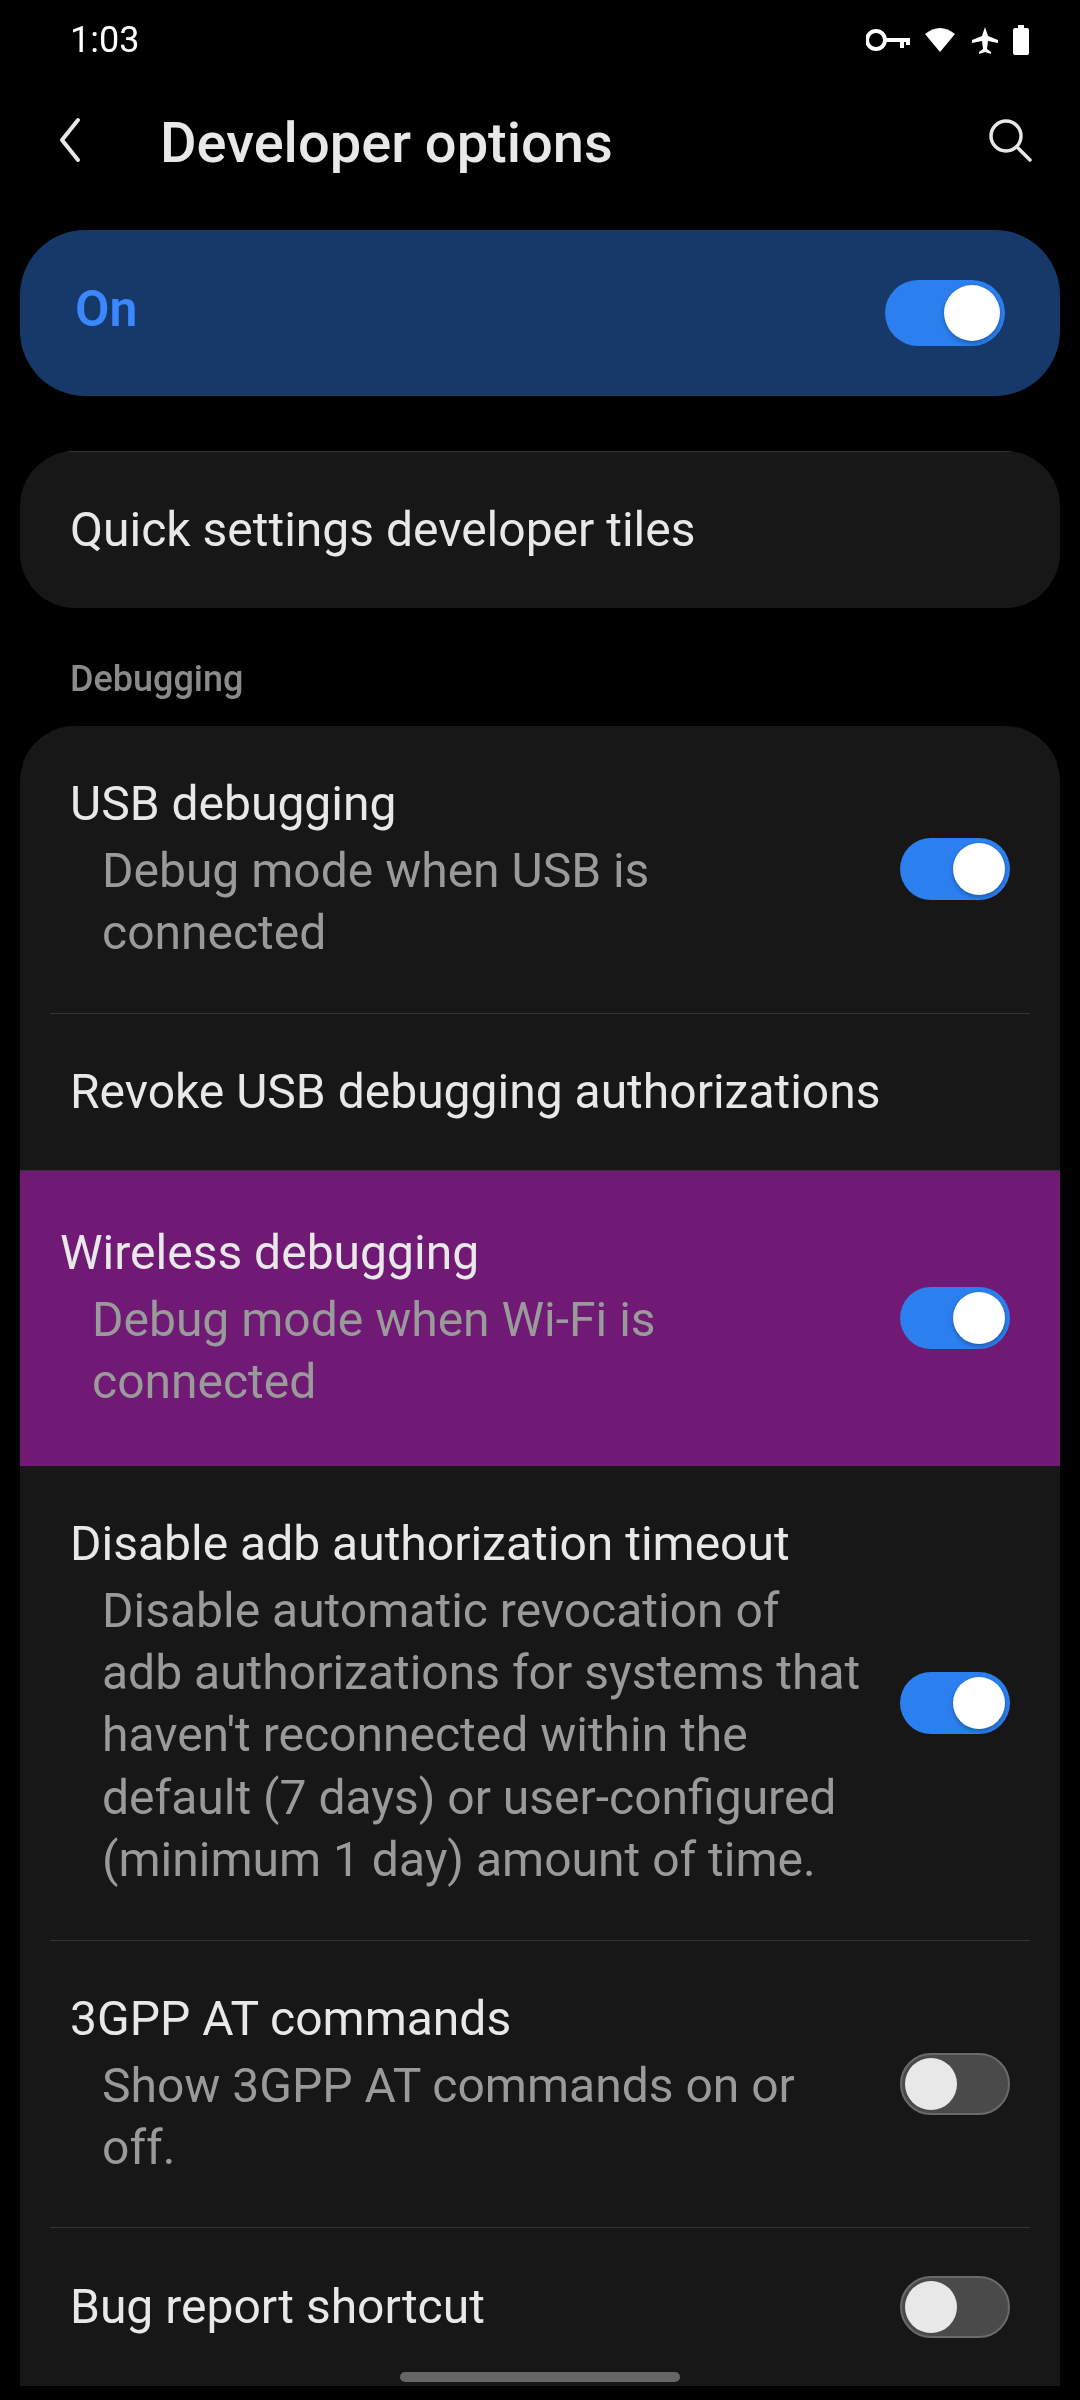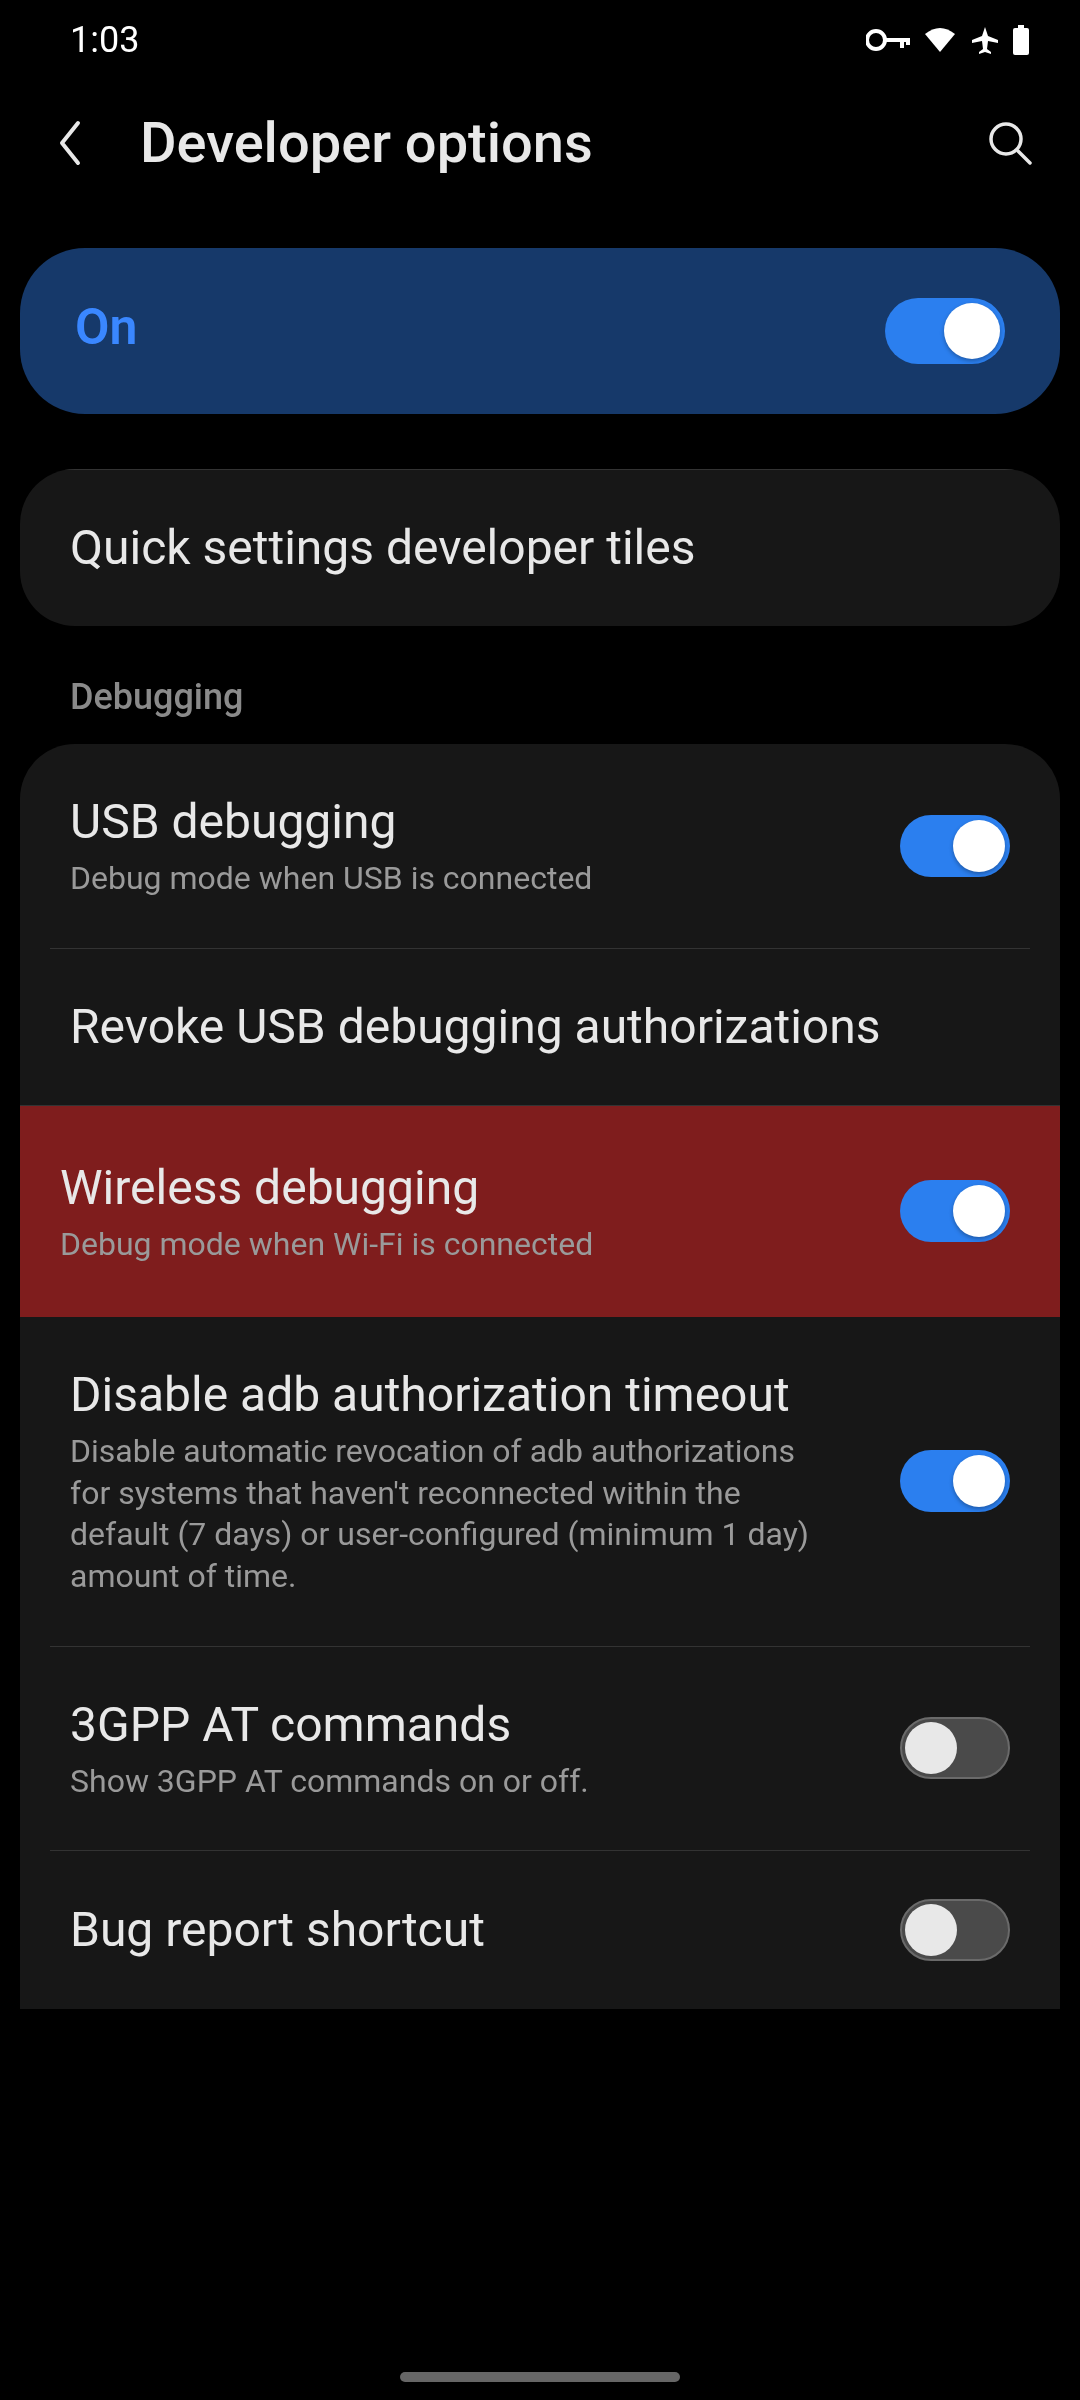--- a/index.html
+++ b/index.html
@@ -21,23 +21,23 @@
     font-weight: 400;
   }
   .status-right {
     display: flex;
     align-items: center;
     gap: 12px;
   }
   .status-right svg { display: block; }
   .header {
     display: flex;
-    align-items: center;
-    padding: 30px 40px 72px 40px;
-    gap: 40px;
+    align-items: flex-start;
+    padding: 30px 40px 54px 40px;
+    gap: 60px;
   }
   .back-btn {
     width: 60px;
     height: 60px;
     display: flex;
     align-items: center;
     justify-content: center;
   }
   .header-title {
     flex: 1;
@@ -78,38 +78,39 @@
     padding: 48px 50px;
     display: flex;
     align-items: center;
     justify-content: space-between;
     gap: 30px;
   }
   .card-item.divider-top {
     border-top: 1px solid #333;
   }
   .card-item.highlighted {
-    background: #7f1d1d;
+    background: #701a75;
     padding-left: 40px;
   }
   .card-item-text {
     flex: 1;
     min-width: 0;
   }
   .card-item-title {
     font-size: 48px;
     font-weight: 400;
     color: #e8e8e8;
     line-height: 1.25;
   }
   .card-item-subtitle {
-    font-size: 32px;
+    font-size: 48px;
     color: #9a9a9a;
     margin-top: 6px;
     line-height: 1.3;
+    margin-left: 32px;
   }
   .section-header {
     font-size: 36px;
     color: #8a8a8a;
     font-weight: 500;
     padding: 20px 50px 26px 50px;
   }
   .toggle {
     width: 110px;
     height: 62px;

